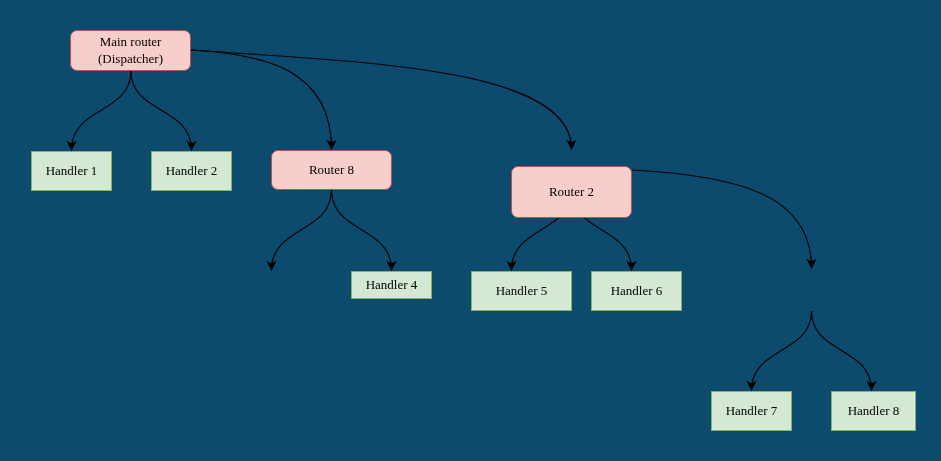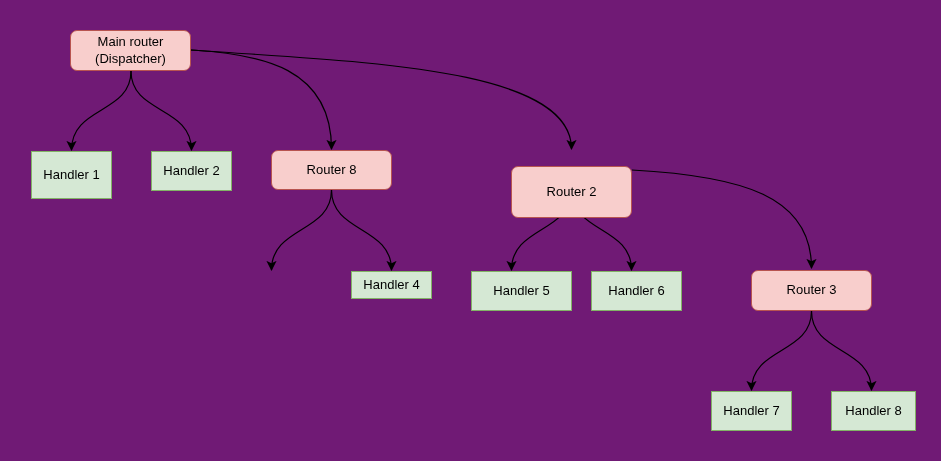--- a/index.html
+++ b/index.html
@@ -4,22 +4,22 @@
 <style>
   html, body {
     margin: 0;
     padding: 0;
     background: #ffffff;
   }
   #canvas {
     position: relative;
     width: 941px;
     height: 461px;
-    background: #701a75;
-    font-family: Liberation Sans, sans-serif;
+    background: #0c4a6e;
+    font-family: Liberation Serif, serif;
     overflow: hidden;
   }
   #edges {
     position: absolute;
     left: 0;
     top: 0;
     pointer-events: none;
   }
   .node {
     position: absolute;
@@ -73,39 +73,36 @@
     <path class="edge" d="M632,170 C742,176 811.5,196 811.5,268" marker-end="url(#arrow)"></path>
     <path class="edge" d="M811.5,311 C811.5,354 751.5,347 751.5,390" marker-end="url(#arrow)"></path>
     <path class="edge" d="M811.5,311 C811.5,354 871.5,347 871.5,390" marker-end="url(#arrow)"></path>
   </svg>
 
   <div class="node router" style="left:70px;top:30px;width:121px;height:41px">
     <span class="label">Main router
 (Dispatcher)</span>
   </div>
 
-  <div class="node handler" style="left:31px;top:151px;width:81px;height:48px">
+  <div class="node handler" style="left:31px;top:151px;width:81px;height:40px">
     <span class="label">Handler 1</span>
   </div>
 
   <div class="node handler" style="left:151px;top:151px;width:81px;height:40px">
     <span class="label">Handler 2</span>
   </div>
 
   <div class="node router" style="left:271px;top:150px;width:121px;height:40px">
     <span class="label">Router 8</span>
   </div>
 
   <div class="node router" style="left:511px;top:166px;width:121px;height:52px">
     <span class="label">Router 2</span>
   </div>
 
-  <div class="node router" style="left:751px;top:270px;width:121px;height:41px">
-    <span class="label">Router 3</span>
-  </div>
 
 
   <div class="node handler" style="left:351px;top:271px;width:81px;height:28px">
     <span class="label">Handler 4</span>
   </div>
 
   <div class="node handler" style="left:471px;top:271px;width:101px;height:40px">
     <span class="label">Handler 5</span>
   </div>
 

